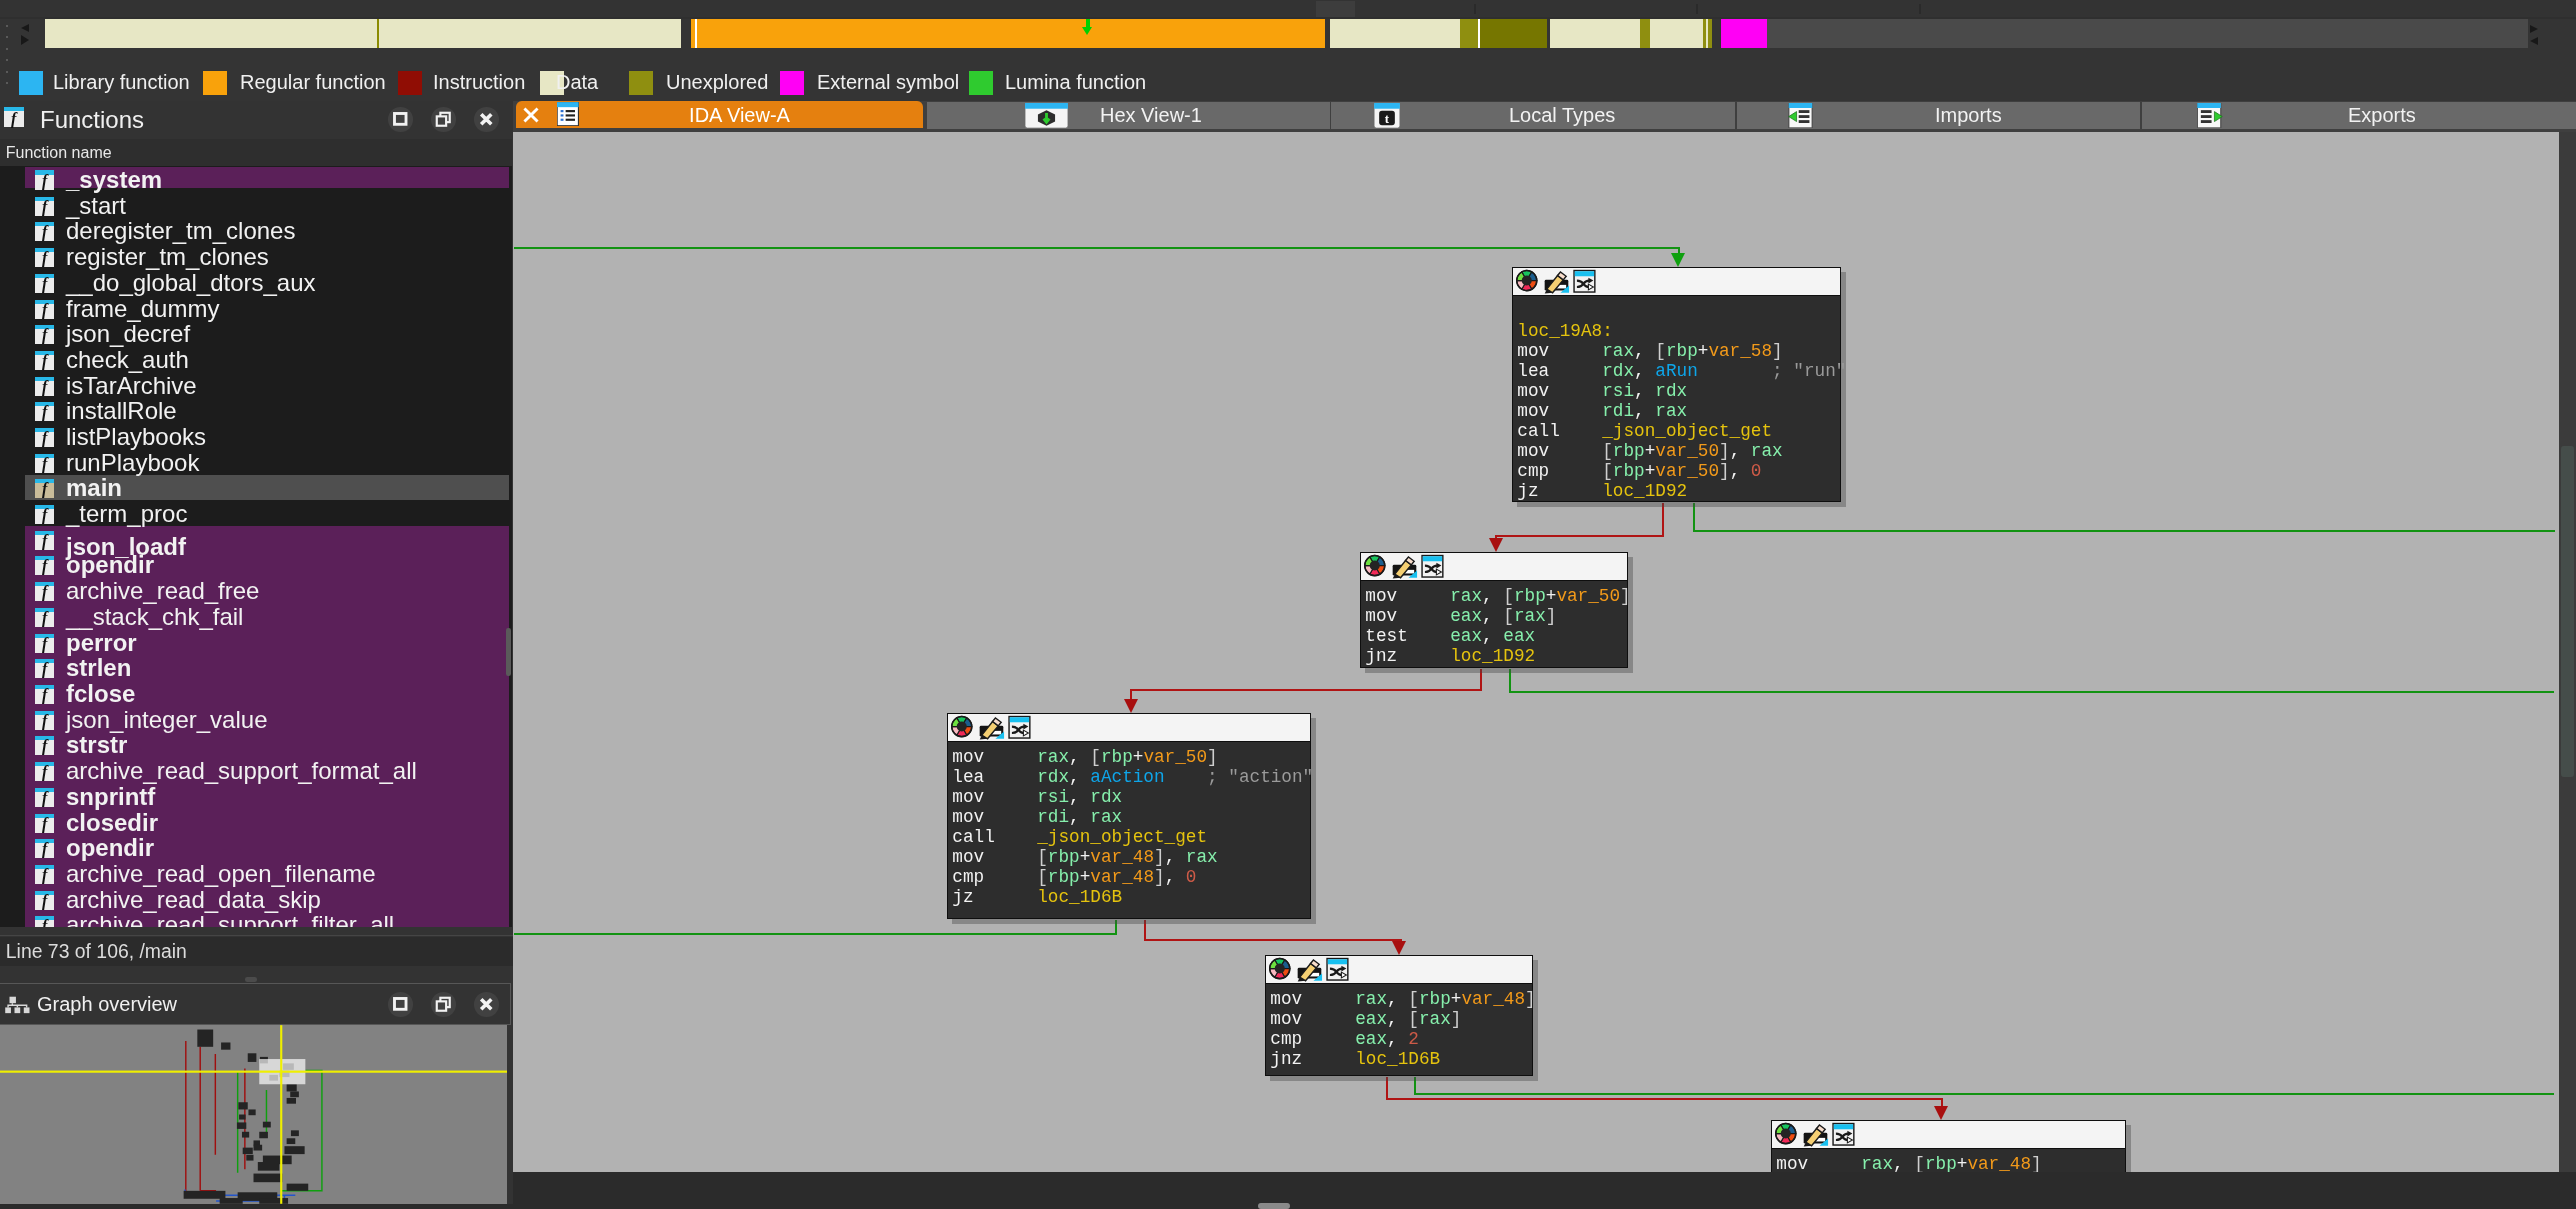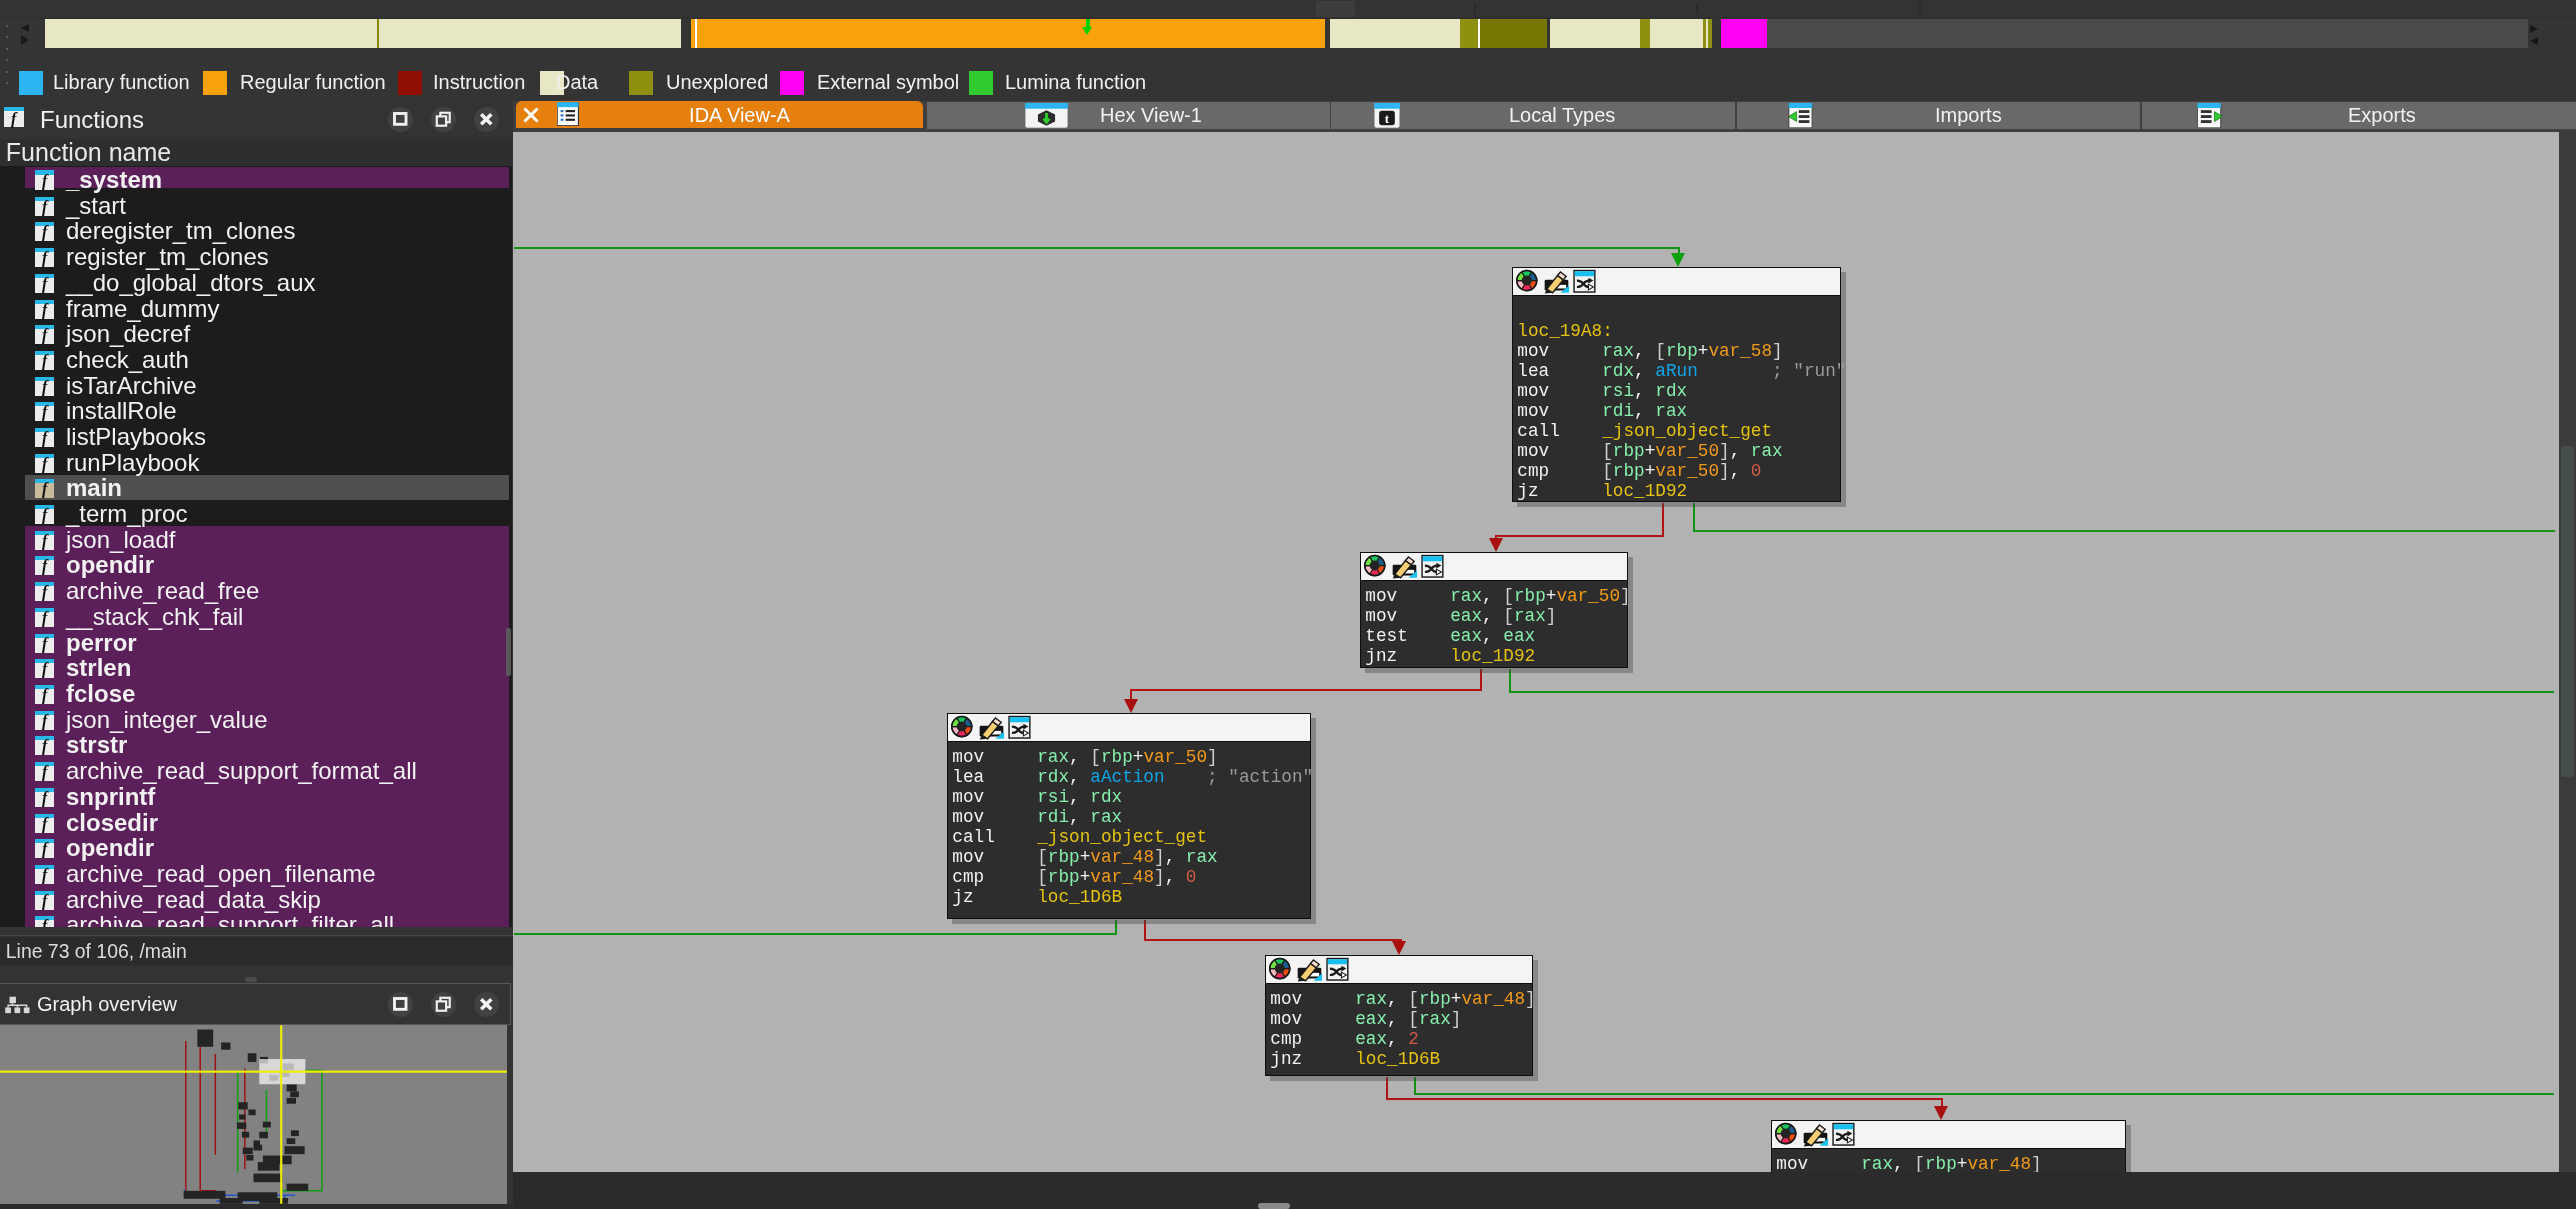--- a/index.html
+++ b/index.html
@@ -181,21 +181,21 @@
       </svg></div>
 <div class="wbtn" style="left:431px;top:107px;"><svg width="24.5" height="24.5" viewBox="0 0 34 34">
         <rect x="13" y="8" width="13" height="13" fill="none" stroke="#f2f2f2" stroke-width="3"></rect>
         <rect x="8" y="13" width="13" height="13" fill="#414141" stroke="#f2f2f2" stroke-width="3"></rect>
       </svg></div>
 <div class="wbtn" style="left:474px;top:107px;"><svg width="24.5" height="24.5" viewBox="0 0 34 34">
         <path d="M10 10 L24 24 M24 10 L10 24" stroke="#f2f2f2" stroke-width="5"></path>
       </svg></div>
 
 <div class="abs" style="left:0;top:139px;width:512px;height:27px;background:#2e2e2e;border-bottom:1.4px solid #191919;"></div>
-<div class="abs" style="left:5.8px;top:141px;height:23px;line-height:23px;font-size:25px;color:#e8e8e8;">Function name</div>
+<div class="abs" style="left:5.8px;top:141px;height:23px;line-height:23px;font-size:16px;color:#e8e8e8;">Function name</div>
 
 <div class="abs" id="list" style="left:0;top:166px;width:512px;height:761px;background:#1c1c1c;overflow:hidden;">
       <div class="abs" style="left:24.5px;top:360px;width:484px;height:401px;background:#5b2059;"></div>
 <div class="abs" style="left:24.5px;top:1.4px;width:484px;height:21px;background:#5b2059;"></div>
 <div class="abs" style="left:24.5px;top:309px;width:484px;height:24.5px;background:#4f4f4f;"></div>
 <div class="row" style="top:0.7px;">
         <div class="ficon" style="background:#ececec;">
           <i></i>
           <b>f</b>
         </div>
@@ -290,21 +290,21 @@
           <i></i>
           <b>f</b>
         </div>
         <div class="rowtx" style="font-weight:normal;">_term_proc</div>
       </div>
 <div class="row" style="top:361px;">
         <div class="ficon" style="background:#ececec;">
           <i></i>
           <b>f</b>
         </div>
-        <div class="rowtx" style="font-weight:normal;">json_loadf</div>
+        <div class="rowtx" style="font-weight:bold;margin-top:7px;">json_loadf</div>
       </div>
 <div class="row" style="top:386px;">
         <div class="ficon" style="background:#ececec;">
           <i></i>
           <b>f</b>
         </div>
         <div class="rowtx" style="font-weight:bold;">opendir</div>
       </div>
 <div class="row" style="top:412px;">
         <div class="ficon" style="background:#ececec;">

